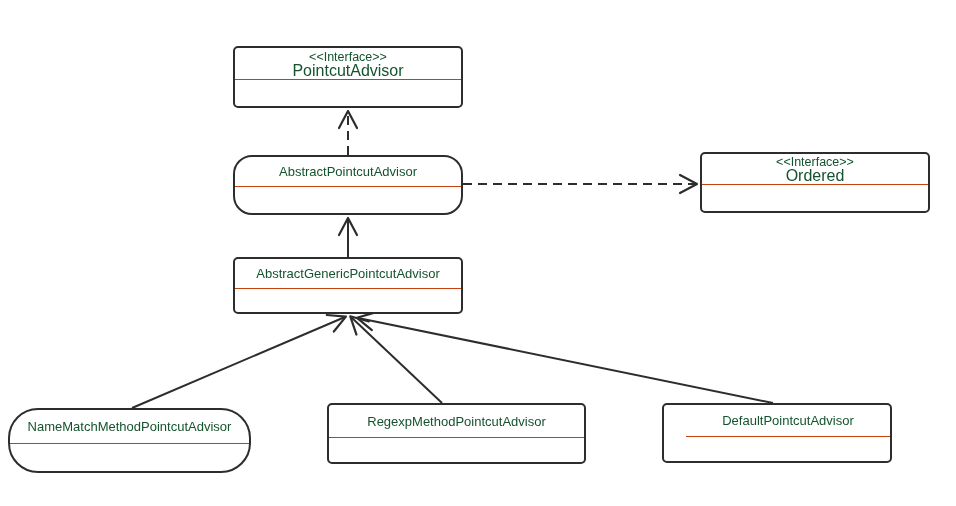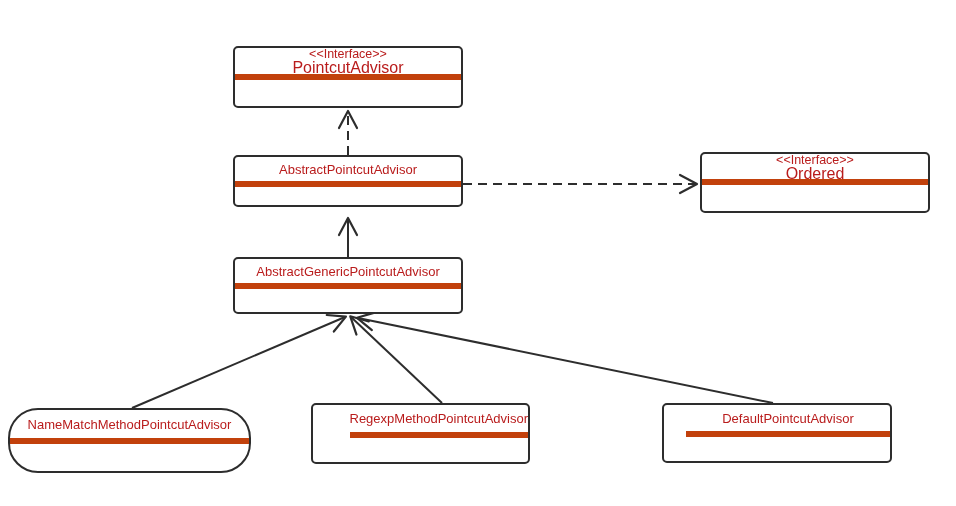--- a/index.html
+++ b/index.html
@@ -16,42 +16,42 @@
   .node{
     position:absolute;
     background:#ffffff;
     border:2px solid #2d2d2d;
     border-radius:5px;
     box-sizing:border-box;
     display:flex;
     flex-direction:column;
   }
   .title{
-    border-bottom:6px solid #c2410c;
+    border-bottom:1px solid #c2410c;
     box-sizing:border-box;
     display:flex;
     flex-direction:column;
     justify-content:center;
     align-items:center;
     text-align:center;
     font-size:13px;
     line-height:15px;
-    color:#b91c1c;
+    color:#14532d;
     white-space:nowrap;
   }
   .stereotype{font-size:12.5px;line-height:14px;}
   .iface .cname{font-size:16px;line-height:14px;}
   .body{flex:1;}
   
   .n0{left:233px;top:46px;width:230px;height:62px;}  .n0 .title{height:32px;}
-  .n1{left:233px;top:155px;width:230px;height:52px;} .n1 .title{height:30px;}
+  .n1{left:233px;top:155px;width:230px;height:60px;border-radius:19px;} .n1 .title{height:30px;}
   .n2{left:700px;top:152px;width:230px;height:61px;} .n2 .title{height:31px;}
   .n3{left:233px;top:257px;width:230px;height:57px;} .n3 .title{height:30px;}
   .n4{left:8px;top:408px;width:243px;height:65px;border-radius:30px;}   .n4 .title{height:34px;}
-  .n5{left:311px;top:403px;width:219px;height:61px;align-items:flex-end;} .n5 .title{height:33px;}
+  .n5{left:327px;top:403px;width:259px;height:61px;} .n5 .title{height:33px;}
   .n6{left:662px;top:403px;width:230px;height:60px;padding-left:22px;} .n6 .title{height:32px;}
 </style>
 </head>
 <body>
 
 <div class="canvas">
 
   <svg class="edges" viewBox="0 0 956 506">
     <defs>
       <marker id="arrowOpen" markerUnits="userSpaceOnUse" markerWidth="48" markerHeight="48" viewBox="-24 -24 48 48" refX="-1" refY="0" orient="auto" overflow="visible">

